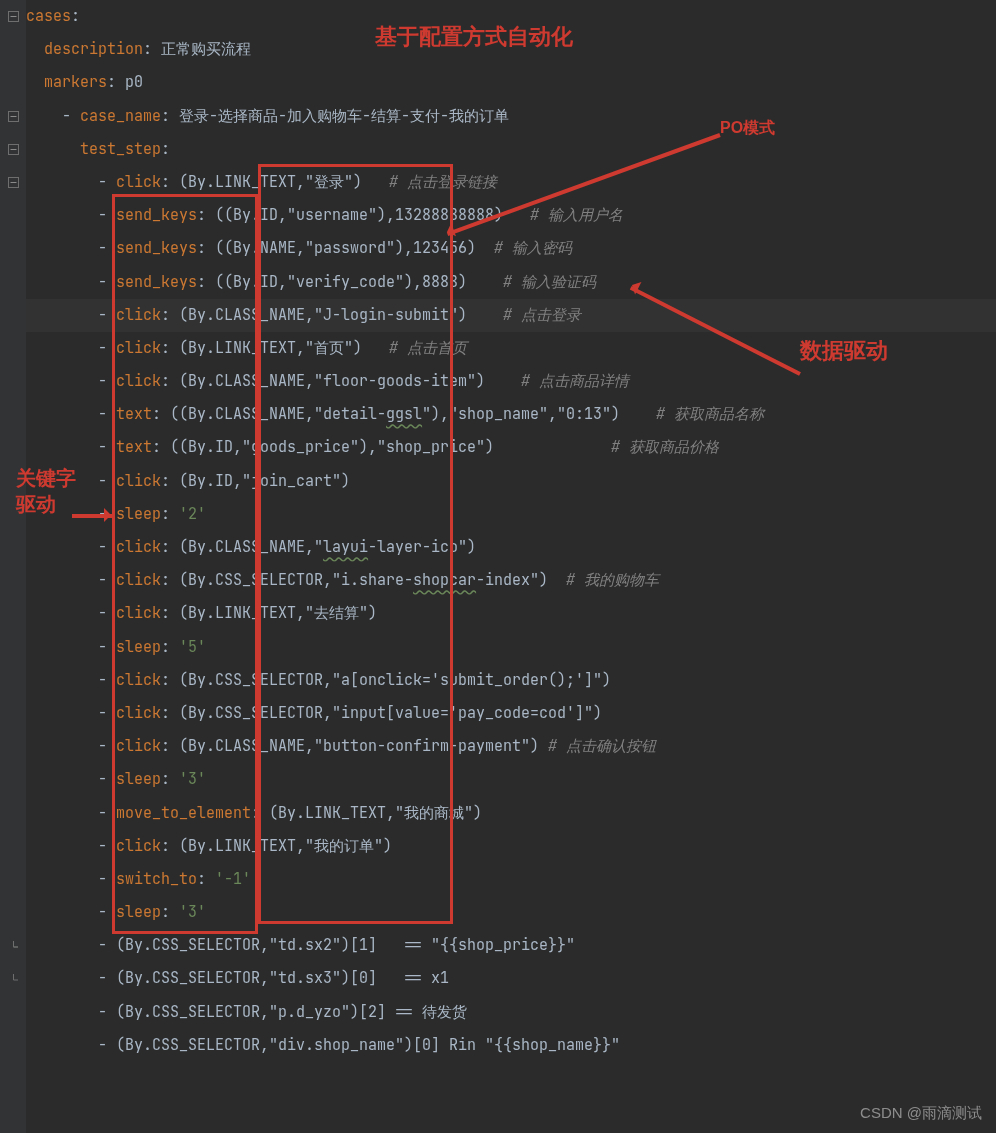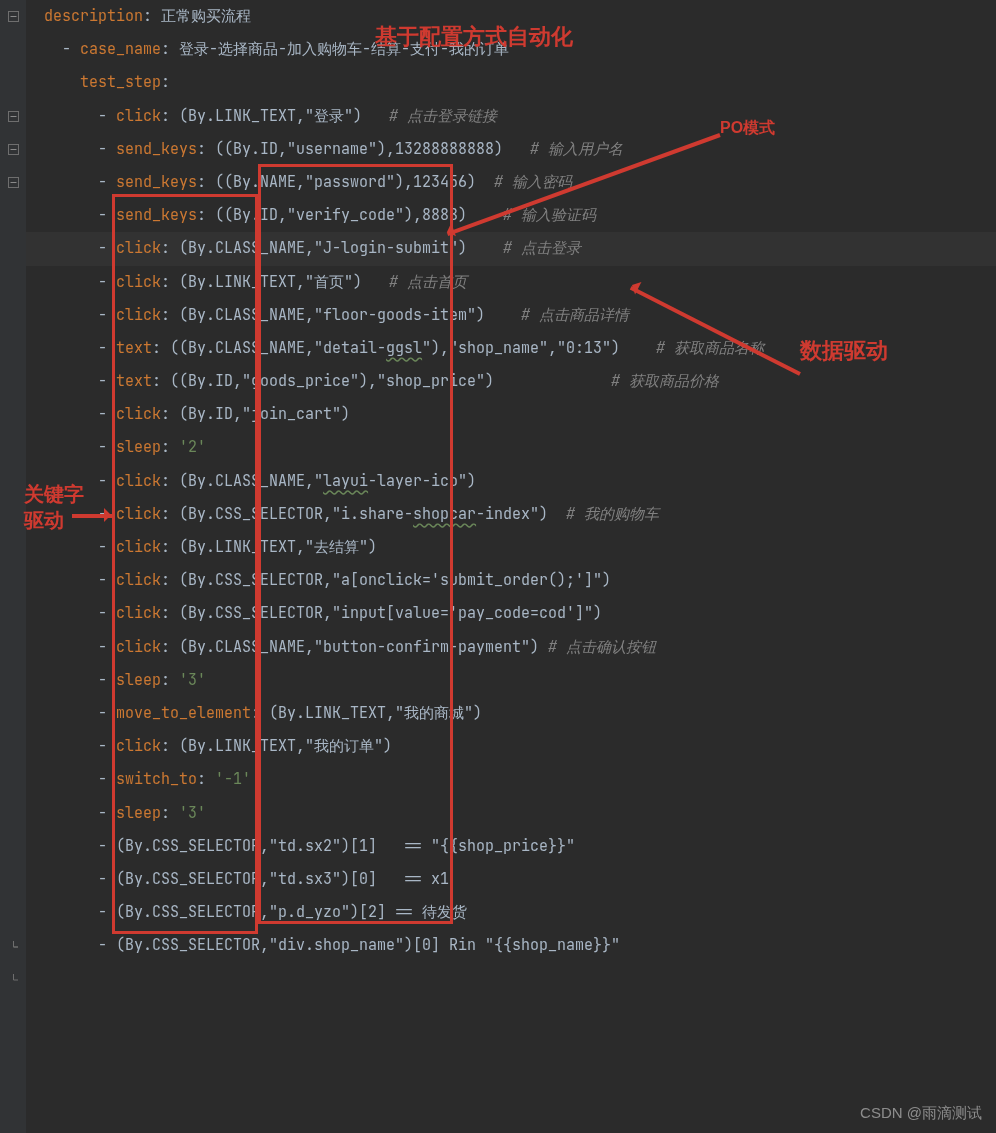--- a/index.html
+++ b/index.html
@@ -124,54 +124,57 @@
         <path d="M5.5 0 L5.5 6 L10 6" fill="none" stroke="#6e6e6e"></path>
       </svg>
     </div>
     <div class="gl" style="top: 929.6px; height: 33.2px;">
       <svg width="11" height="11">
         <path d="M5.5 0 L5.5 6 L10 6" fill="none" stroke="#6e6e6e"></path>
       </svg>
     </div>
   </div>
 <div class="code-area" id="code-area">
+    <div class="line"><span class="c-text"></span><span class="c-key">cases</span><span class="c-text">:</span></div>
     <div class="line"><span class="c-text">  </span><span class="c-key">description</span><span class="c-text">: 正常购买流程</span></div>
+    <div class="line"><span class="c-text">  </span><span class="c-key">markers</span><span class="c-text">: p0</span></div>
     <div class="line"><span class="c-text">    </span><span class="c-text">- </span><span class="c-key">case_name</span><span class="c-text">: 登录-选择商品-加入购物车-结算-支付-我的订单</span></div>
     <div class="line"><span class="c-text">      </span><span class="c-key">test_step</span><span class="c-text">:</span></div>
     <div class="line"><span class="c-text">        </span><span class="c-text">- </span><span class="c-key">click</span><span class="c-text">: (By.LINK_TEXT,"登录")   </span><span class="c-cmt"># 点击登录链接</span></div>
     <div class="line"><span class="c-text">        </span><span class="c-text">- </span><span class="c-key">send_keys</span><span class="c-text">: ((By.ID,"username"),13288888888)   </span><span class="c-cmt"># 输入用户名</span></div>
     <div class="line"><span class="c-text">        </span><span class="c-text">- </span><span class="c-key">send_keys</span><span class="c-text">: ((By.NAME,"password"),123456)  </span><span class="c-cmt"># 输入密码</span></div>
     <div class="line"><span class="c-text">        </span><span class="c-text">- </span><span class="c-key">send_keys</span><span class="c-text">: ((By.ID,"verify_code"),8888)    </span><span class="c-cmt"># 输入验证码</span></div>
     <div class="line hl"><span class="c-text">        </span><span class="c-text">- </span><span class="c-key">click</span><span class="c-text">: (By.CLASS_NAME,"J-login-submit")    </span><span class="c-cmt"># 点击登录</span></div>
     <div class="line"><span class="c-text">        </span><span class="c-text">- </span><span class="c-key">click</span><span class="c-text">: (By.LINK_TEXT,"首页")   </span><span class="c-cmt"># 点击首页</span></div>
     <div class="line"><span class="c-text">        </span><span class="c-text">- </span><span class="c-key">click</span><span class="c-text">: (By.CLASS_NAME,"floor-goods-item")    </span><span class="c-cmt"># 点击商品详情</span></div>
     <div class="line"><span class="c-text">        </span><span class="c-text">- </span><span class="c-key">text</span><span class="c-text">: ((By.CLASS_NAME,"detail-</span><span class="c-text u-wavy">ggsl</span><span class="c-text">"),"shop_name","0:13")    </span><span class="c-cmt"># 获取商品名称</span></div>
     <div class="line"><span class="c-text">        </span><span class="c-text">- </span><span class="c-key">text</span><span class="c-text">: ((By.ID,"goods_price"),"shop_price")             </span><span class="c-cmt"># 获取商品价格</span></div>
     <div class="line"><span class="c-text">        </span><span class="c-text">- </span><span class="c-key">click</span><span class="c-text">: (By.ID,"join_cart")</span></div>
     <div class="line"><span class="c-text">        </span><span class="c-text">- </span><span class="c-key">sleep</span><span class="c-text">: </span><span class="c-str">'2'</span></div>
     <div class="line"><span class="c-text">        </span><span class="c-text">- </span><span class="c-key">click</span><span class="c-text">: (By.CLASS_NAME,"</span><span class="c-text u-wavy">layui</span><span class="c-text">-layer-ico")</span></div>
     <div class="line"><span class="c-text">        </span><span class="c-text">- </span><span class="c-key">click</span><span class="c-text">: (By.CSS_SELECTOR,"i.share-</span><span class="c-text u-wavy">shopcar</span><span class="c-text">-index")  </span><span class="c-cmt"># 我的购物车</span></div>
     <div class="line"><span class="c-text">        </span><span class="c-text">- </span><span class="c-key">click</span><span class="c-text">: (By.LINK_TEXT,"去结算")</span></div>
+    <div class="line"><span class="c-text">        </span><span class="c-text">- </span><span class="c-key">sleep</span><span class="c-text">: </span><span class="c-str">'5'</span></div>
     <div class="line"><span class="c-text">        </span><span class="c-text">- </span><span class="c-key">click</span><span class="c-text">: (By.CSS_SELECTOR,"a[onclick='submit_order();']")</span></div>
     <div class="line"><span class="c-text">        </span><span class="c-text">- </span><span class="c-key">click</span><span class="c-text">: (By.CSS_SELECTOR,"input[value='pay_code=cod']")</span></div>
     <div class="line"><span class="c-text">        </span><span class="c-text">- </span><span class="c-key">click</span><span class="c-text">: (By.CLASS_NAME,"button-confirm-payment") </span><span class="c-cmt"># 点击确认按钮</span></div>
     <div class="line"><span class="c-text">        </span><span class="c-text">- </span><span class="c-key">sleep</span><span class="c-text">: </span><span class="c-str">'3'</span></div>
     <div class="line"><span class="c-text">        </span><span class="c-text">- </span><span class="c-key">move_to_element</span><span class="c-text">: (By.LINK_TEXT,"我的商城")</span></div>
     <div class="line"><span class="c-text">        </span><span class="c-text">- </span><span class="c-key">click</span><span class="c-text">: (By.LINK_TEXT,"我的订单")</span></div>
     <div class="line"><span class="c-text">        </span><span class="c-text">- </span><span class="c-key">switch_to</span><span class="c-text">: </span><span class="c-str">'-1'</span></div>
     <div class="line"><span class="c-text">        </span><span class="c-text">- </span><span class="c-key">sleep</span><span class="c-text">: </span><span class="c-str">'3'</span></div>
     <div class="line"><span class="c-text">        </span><span class="c-text">- (By.CSS_SELECTOR,"td.sx2")[1]   == "{{shop_price}}"</span></div>
     <div class="line"><span class="c-text">        </span><span class="c-text">- (By.CSS_SELECTOR,"td.sx3")[0]   == x1</span></div>
     <div class="line"><span class="c-text">        </span><span class="c-text">- (By.CSS_SELECTOR,"p.d_yzo")[2] == 待发货</span></div>
     <div class="line"><span class="c-text">        </span><span class="c-text">- (By.CSS_SELECTOR,"div.shop_name")[0] Rin "{{shop_name}}"</span></div>
   </div>
 
 <div class="annot" style="left:375px; top:22px; font-size:22px;">基于配置方式自动化</div>
 <div class="annot" style="left:720px; top:118px; font-size:16px;">PO模式</div>
-<div class="annot" style="left:24px; top:465px; font-size:20px; line-height:26px; white-space:pre;margin-top:16px;" id="left-annot">关键字
+<div class="annot" style="left:16px; top:465px; font-size:20px; line-height:26px; white-space:pre;" id="left-annot">关键字
 驱动</div>
 <div class="annot" style="left:800px; top:336px; font-size:22px;">数据驱动</div>
 
 <div class="box" style="left:112px; top:194px; width:146px; height:740px;"></div>
 <div class="box" style="left:258px; top:164px; width:195px; height:760px;"></div>
 
 <div class="arrow-line" style="left:720px; top:133px; width:290px; transform:rotate(160deg);"></div>
 <div class="arrow-head" style="left:440px; top:225px; border-right-color:#cf3a30; transform:rotate(-20deg);"></div>
 
 <div class="arrow-line" style="left:72px; top:514px; width:40px;"></div>

